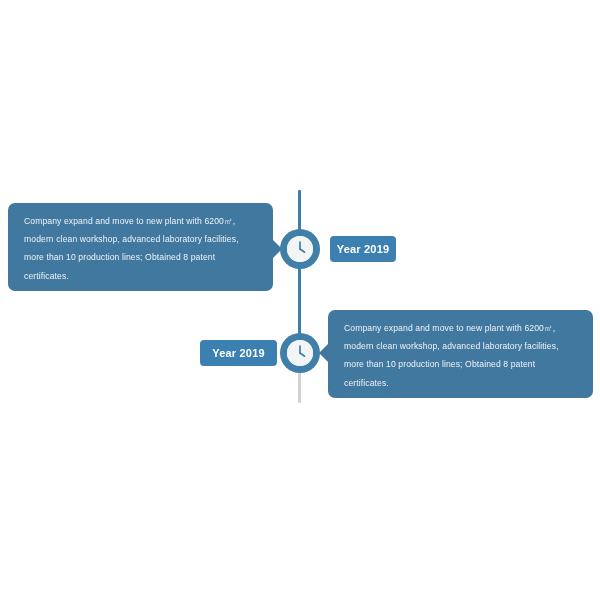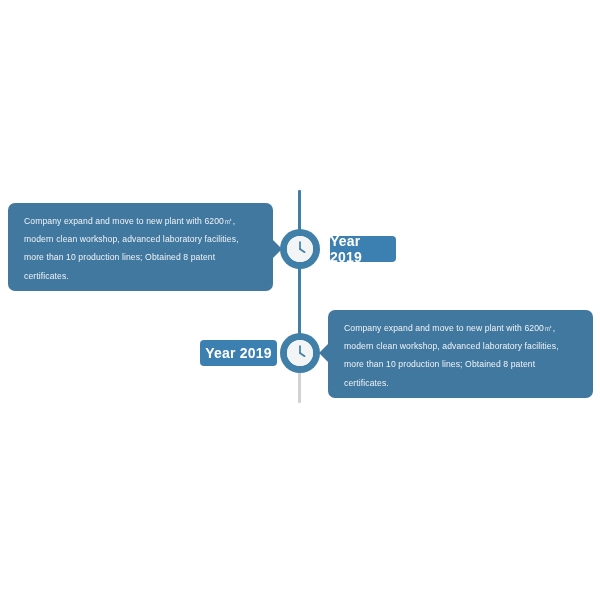--- a/index.html
+++ b/index.html
@@ -116,21 +116,21 @@
     border-bottom: 9px solid transparent;
     border-right: 9px solid #41789f;
   }
 
   
   .year-badge {
     position: absolute;
     background: #3c7fb1;
     border-radius: 4px;
     color: #ffffff;
-    font-size: 14px;
+    font-size: 11px;
     font-weight: bold;
     letter-spacing: 0.2px;
     display: flex;
     align-items: center;
     justify-content: center;
     box-sizing: border-box;
   }
   #badge-1 {
     left: 330px;
     top: 236px;

